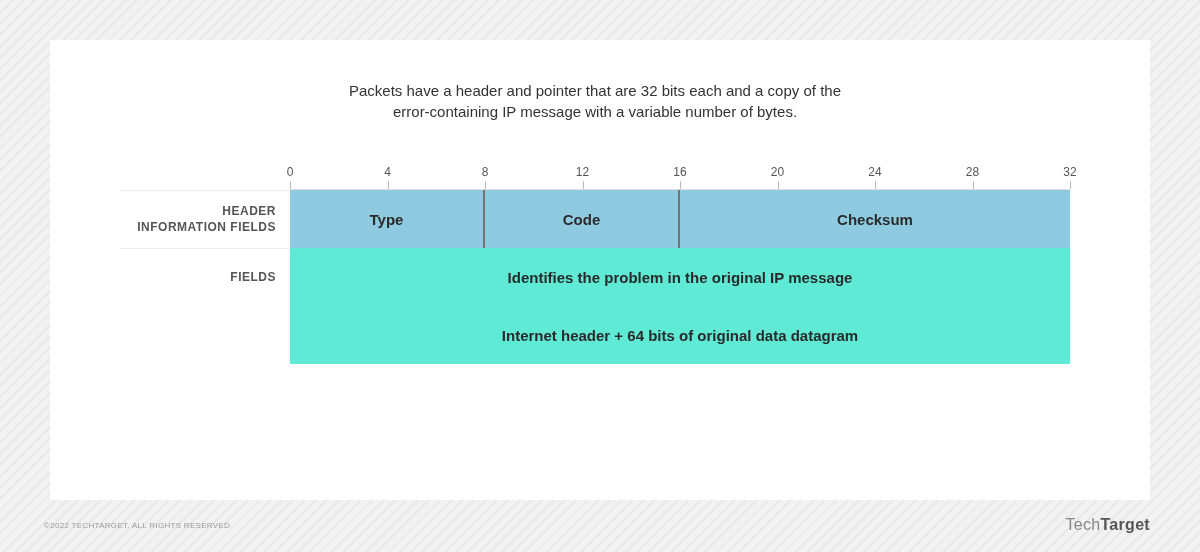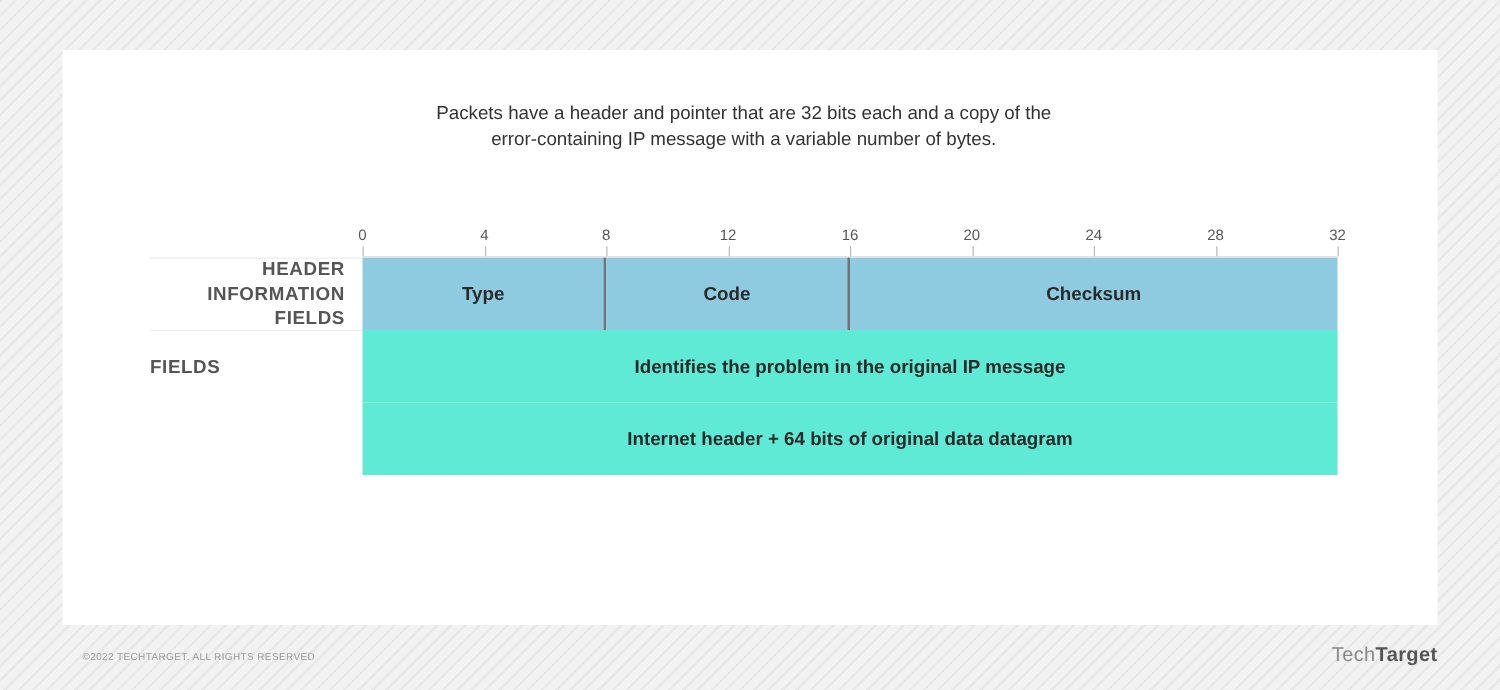--- a/index.html
+++ b/index.html
@@ -30,21 +30,21 @@
     font-weight: 700;
     color: #222;
     text-align: center;
     margin-bottom: 10px;
   }
   .subtitle {
     font-size: 15px;
     color: #333;
     text-align: center;
     line-height: 1.4;
-    margin-bottom: 56px;
+    margin-bottom: 40px;
   }
   .diagram {
     display: flex;
     width: 100%;
   }
   .labels-col {
     width: 170px;
     flex-shrink: 0;
   }
   .content-col {
@@ -71,23 +71,23 @@
   }
   .label-spacer {
     height: 28px;
     border-bottom: 1px solid transparent;
   }
   .row-label {
     width: 170px;
     height: 58px;
     display: flex;
     align-items: center;
-    justify-content: flex-start;
+    justify-content: flex-end;
     padding-right: 14px;
-    font-size: 15px;
+    font-size: 12px;
     font-weight: 600;
     letter-spacing: 0.5px;
     color: #555;
     text-align: right;
     line-height: 1.3;
     border-top: 1px solid #eee;
   }
   .row-cells {
     display: flex;
     height: 58px;
@@ -104,21 +104,21 @@
   }
   .cell:last-child { border-right: none; }
   .bg-dark { background: #8fcbe0; }
   .bg-light { background: #5eead4; }
   .w-8 { width: 25%; }
   .w-16 { width: 50%; }
   .w-32 { width: 100%; }
   .footer {
     position: absolute;
     bottom: 18px;
-    left: 66px;
+    left: 44px;
     right: 50px;
     display: flex;
     justify-content: space-between;
     align-items: center;
     font-size: 8px;
     color: #999;
     letter-spacing: 0.3px;
   }
   .brand {
     font-size: 16px;

